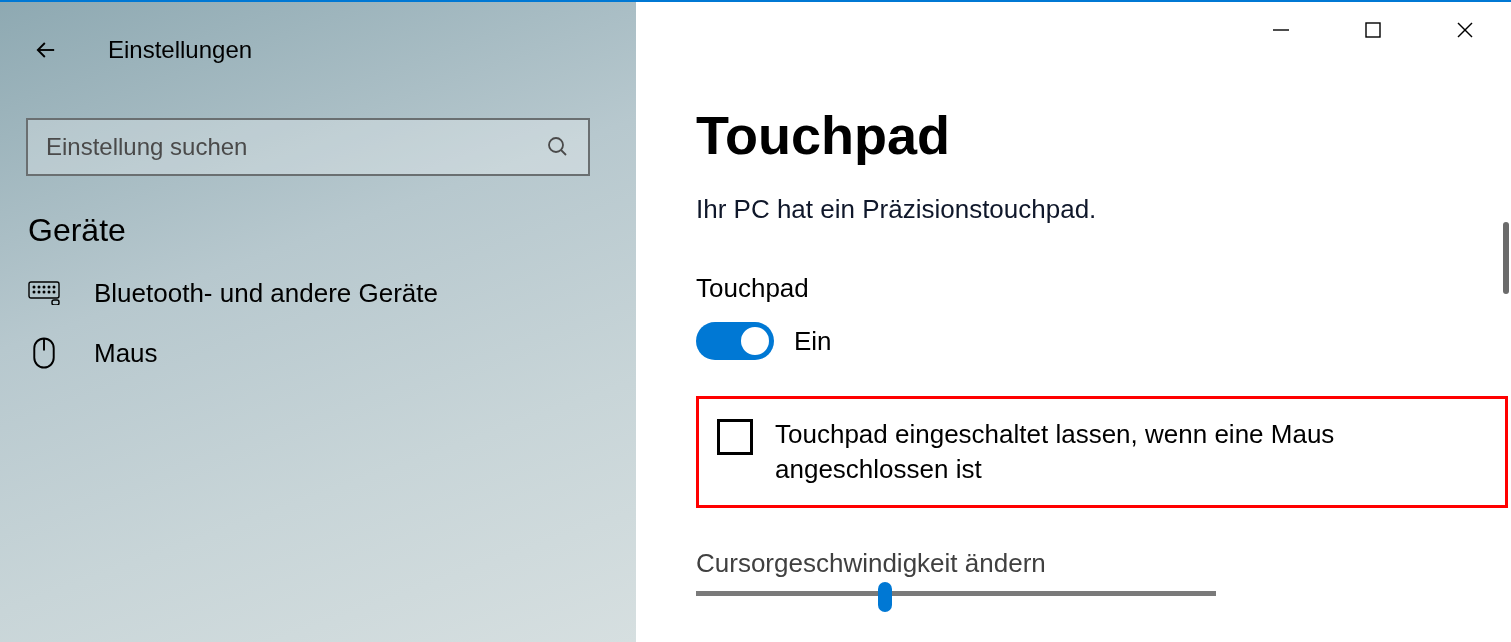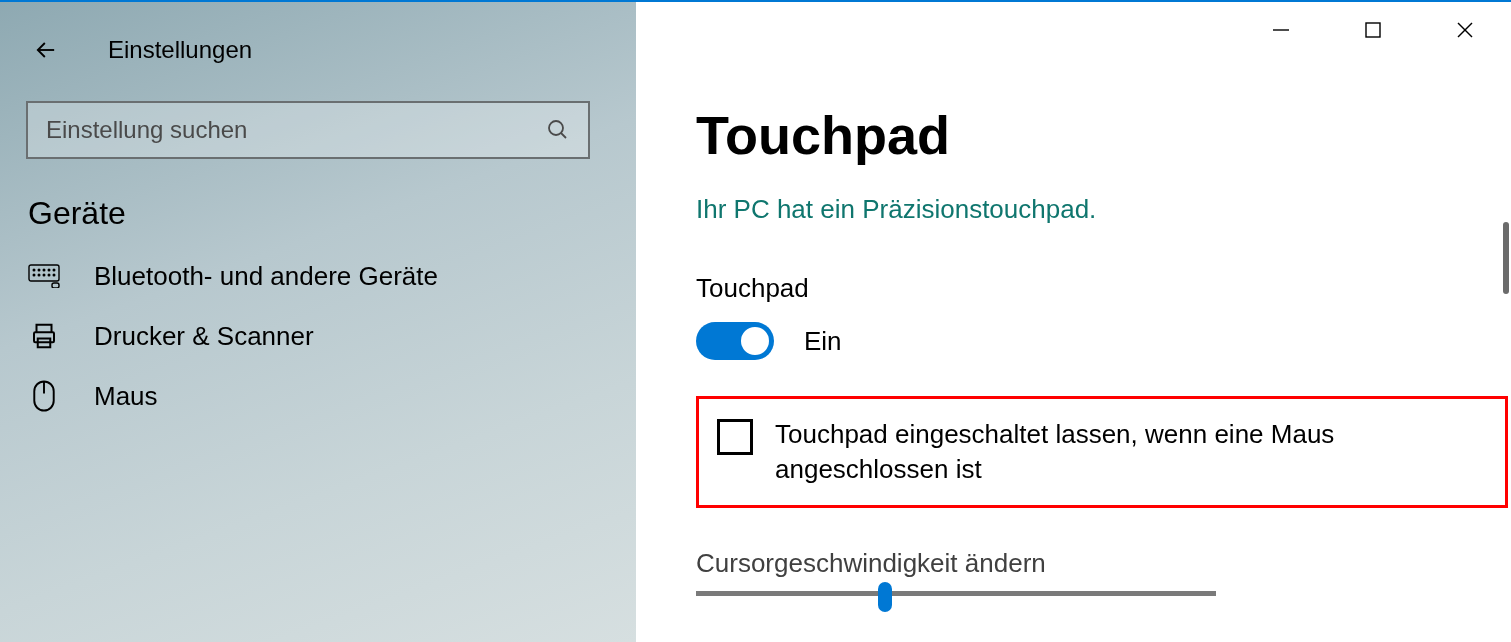--- a/index.html
+++ b/index.html
@@ -58,21 +58,21 @@
     justify-content: center;
     margin-right: 34px;
   }
   .sidebar-row .label {
     font-size: 26px;
     color: #000;
     font-weight: 400;
   }
   .search-wrap {
     padding: 0 26px 26px 26px;
-    margin-top: 3px;
+    margin-top: 20px;
   }
   .search-box {
     width: 564px;
     height: 58px;
     border: 2px solid #6a6f71;
     background: rgba(255,255,255,0.25);
     display: flex;
     align-items: center;
     padding: 0 18px;
   }
@@ -126,32 +126,32 @@
   }
   .page-title {
     font-size: 54px;
     font-weight: 600;
     color: #000;
     margin-top: 84px;
     margin-bottom: 28px;
   }
   .subtitle {
     font-size: 26px;
-    color: #0f766e;
+    color: #0f172a;
     margin-bottom: 48px;
   }
   .toggle-label {
     font-size: 26px;
     color: #000;
     margin-bottom: 18px;
   }
   .toggle-row {
     display: flex;
     align-items: center;
-    gap: 30px;
+    gap: 20px;
     margin-bottom: 36px;
   }
   .toggle {
     width: 78px;
     height: 38px;
     border-radius: 19px;
     background: #0078d4;
     position: relative;
     cursor: pointer;
   }
@@ -254,30 +254,20 @@
             <circle cx="11" cy="11" r="0.8" fill="#000"></circle>
             <circle cx="16" cy="11" r="0.8" fill="#000"></circle>
             <circle cx="21" cy="11" r="0.8" fill="#000"></circle>
             <circle cx="26" cy="11" r="0.8" fill="#000"></circle>
           <rect x="24" y="19" width="7" height="5" rx="2"></rect>
         </svg>
       </span>
       <span class="label">Bluetooth- und andere Geräte</span>
     </div>
 
-    <div class="sidebar-row">
-      <span class="icon">
-        <svg width="30" height="30" viewBox="0 0 24 24" fill="none" stroke="#000" stroke-width="1.6">
-            <path d="M6 9V3h12v6"></path>
-            <rect x="4" y="9" width="16" height="8" rx="1"></rect>
-            <rect x="7" y="14" width="10" height="7"></rect>
-          </svg>
-      </span>
-      <span class="label">Drucker &amp; Scanner</span>
-    </div>
 
     <div class="sidebar-row">
       <span class="icon">
         <svg width="26" height="34" viewBox="0 0 20 28" fill="none" stroke="#000" stroke-width="1.6">
             <rect x="2" y="2" width="16" height="24" rx="8"></rect>
             <line x1="10" y1="2" x2="10" y2="12"></line>
           </svg>
       </span>
       <span class="label">Maus</span>
     </div>

